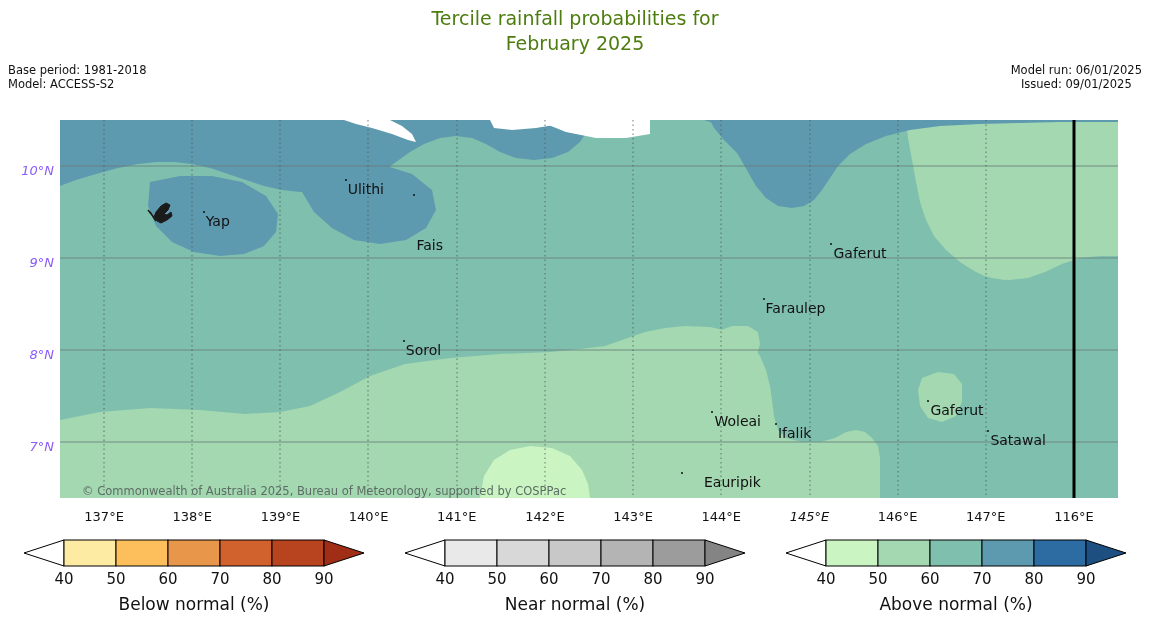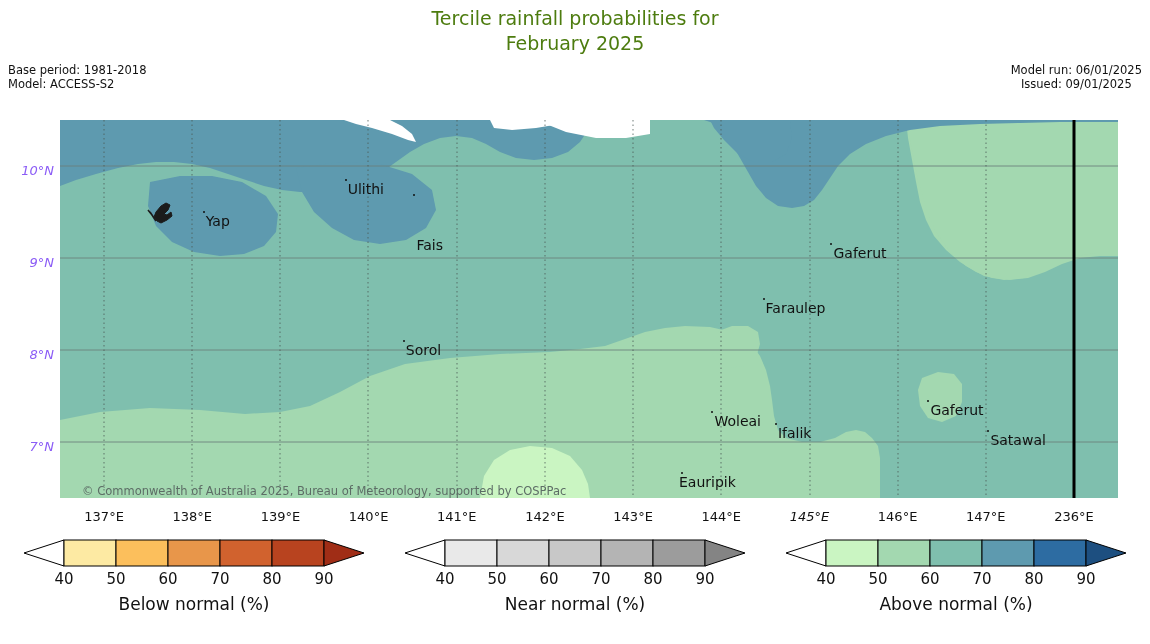--- a/index.html
+++ b/index.html
@@ -181,21 +181,21 @@
       <div class="place" style="left: 345.85px; top: 222.268px;">Sorol</div>
       <div class="pdot" style="left: 651.433px; top: 291.259px;"></div>
       <div class="place" style="left: 654.433px; top: 293.259px;">Woleai</div>
       <div class="pdot" style="left: 714.913px; top: 303.244px;"></div>
       <div class="place" style="left: 717.913px; top: 305.244px;">Ifalik</div>
       <div class="pdot" style="left: 867.442px; top: 280.195px;"></div>
       <div class="place" style="left: 870.442px; top: 282.195px;">Gaferut</div>
       <div class="pdot" style="left: 927.395px; top: 309.698px;"></div>
       <div class="place" style="left: 930.395px; top: 311.698px;">Satawal</div>
       <div class="pdot" style="left: 620.575px; top: 352.107px;"></div>
-      <div class="place" style="left: 619px; top: 354.107px;">Eauripik</div>
+      <div class="place" style="left: 644px; top: 354.107px;">Eauripik</div>
     </div>
 
 </div>
 
 <div id="copyright">© Commonwealth of Australia 2025, Bureau of Meteorology, supported by COSPPac</div>
 
 <div id="yaxis">
     <div class="ylab" style="left: 4px; top: 162.707px;">10°N</div>
     <div class="ylab" style="left: 4px; top: 254.902px;">9°N</div>
     <div class="ylab" style="left: 4px; top: 347.098px;">8°N</div>
@@ -206,21 +206,21 @@
     <div class="xlab" style="left: 157.25px;">138°E</div>
     <div class="xlab" style="left: 245.417px;">139°E</div>
     <div class="xlab" style="left: 333.583px;">140°E</div>
     <div class="xlab" style="left: 421.75px;">141°E</div>
     <div class="xlab" style="left: 509.917px;">142°E</div>
     <div class="xlab" style="left: 598.083px;">143°E</div>
     <div class="xlab" style="left: 686.25px;">144°E</div>
     <div class="xlab" style="left: 774.417px; font-style: italic;">145°E</div>
     <div class="xlab" style="left: 862.583px;">146°E</div>
     <div class="xlab" style="left: 950.75px;">147°E</div>
-    <div class="xlab" style="left: 1038.92px;">236°E</div>
+    <div class="xlab" style="left: 1038.92px;">116°E</div>
   </div>
 
 <div class="cbar-wrap" id="cbar-0" style="left:14px;width:360px;">
   <svg width="360" height="36" viewBox="0 0 360 36">
     <g class="cb-slot">
         <path d="M50,4 L50,30 L10,17 Z" fill="#ffffff" stroke="#000" stroke-width="1"></path>
         <rect x="50" y="4" width="52" height="26" fill="#fdeaa3" stroke="#000" stroke-width="1"></rect>
         <rect x="102" y="4" width="52" height="26" fill="#fcbf5c" stroke="#000" stroke-width="1"></rect>
         <rect x="154" y="4" width="52" height="26" fill="#e8964a" stroke="#000" stroke-width="1"></rect>
         <rect x="206" y="4" width="52" height="26" fill="#d1622e" stroke="#000" stroke-width="1"></rect>

